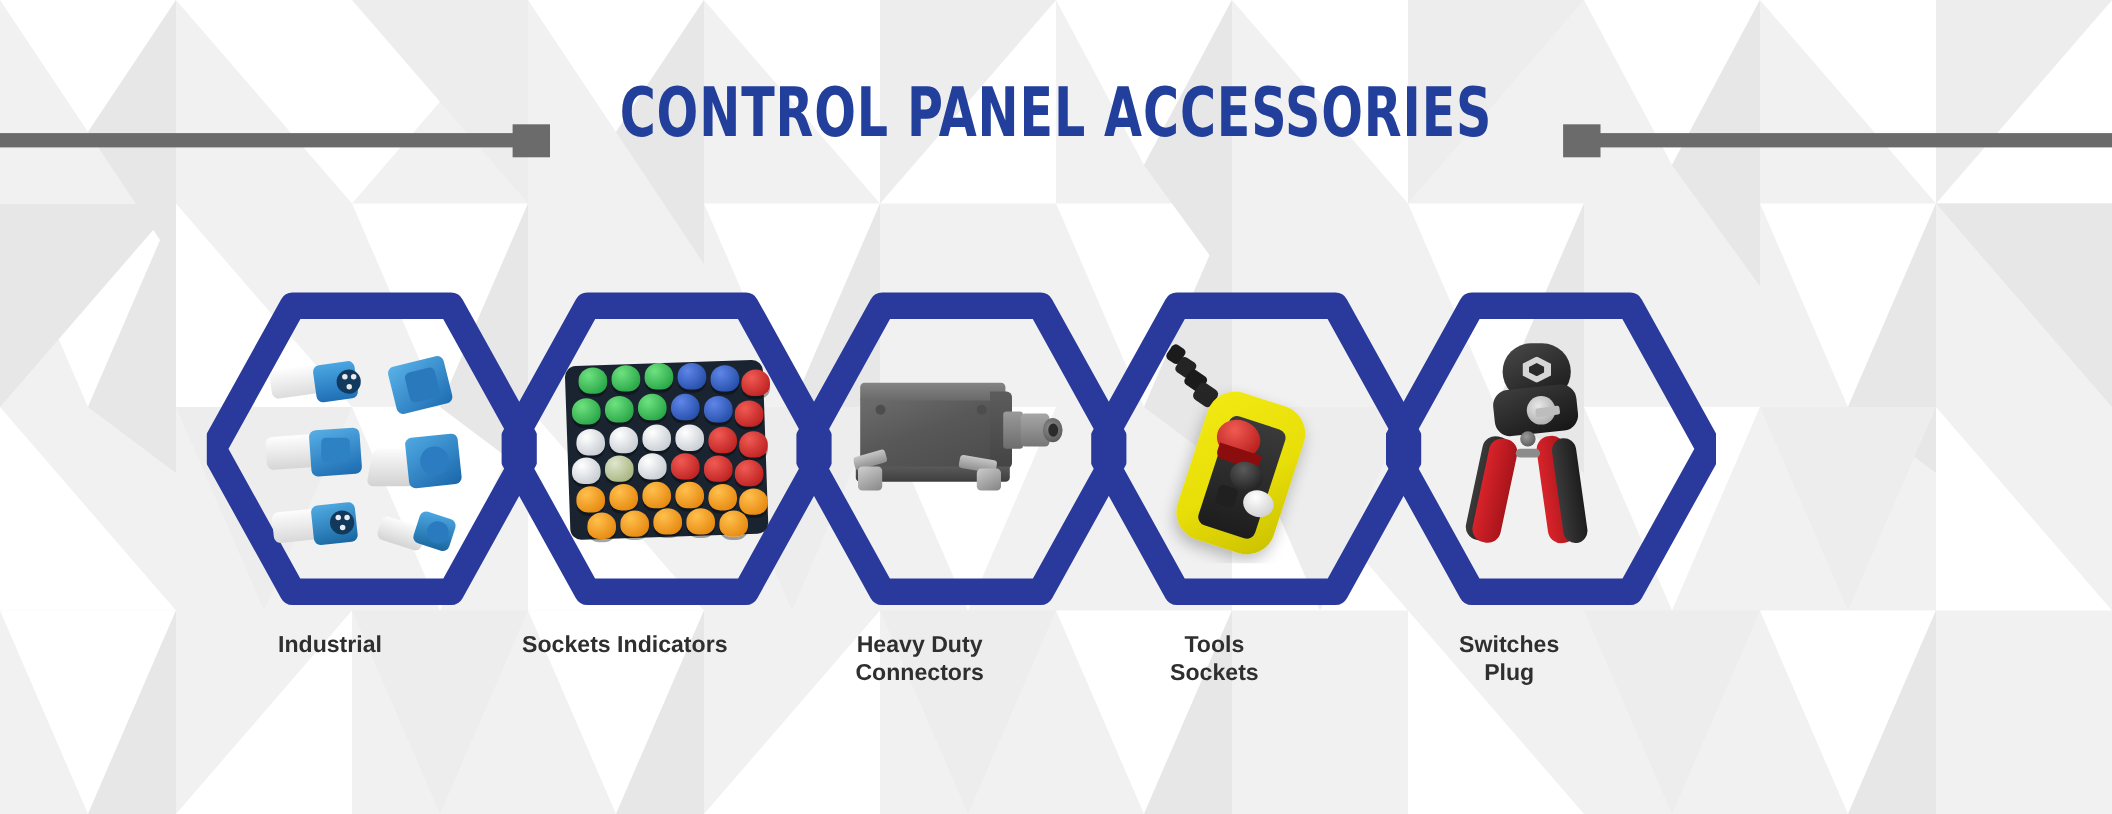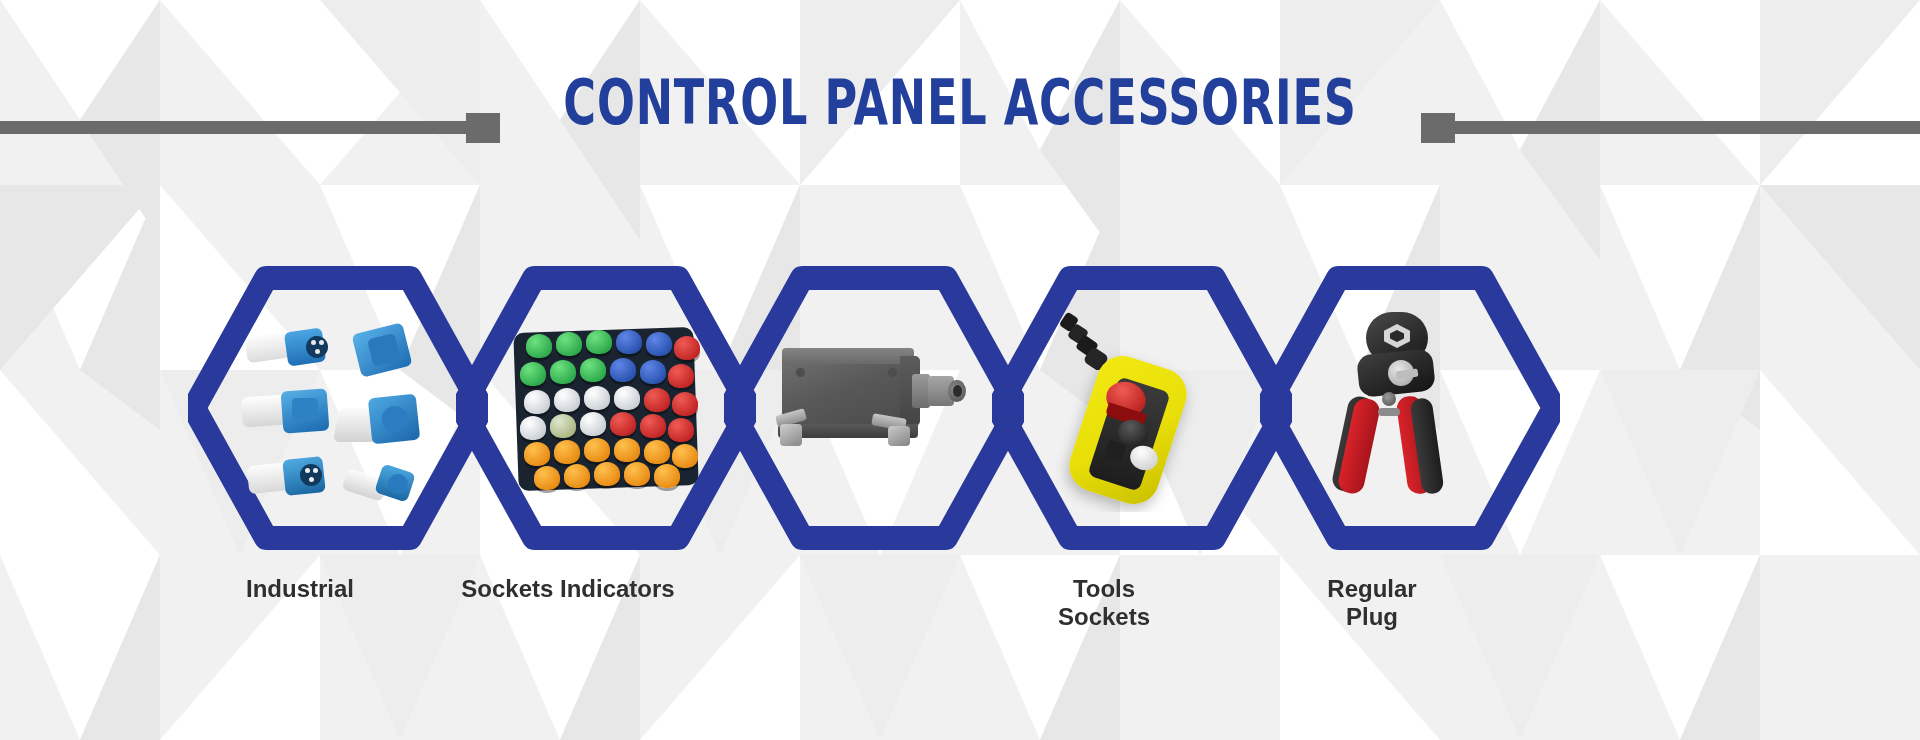--- a/index.html
+++ b/index.html
@@ -67,21 +67,21 @@
     width:196px;height:208px;
     overflow:hidden;
   }
   
   .caption{
     position:absolute;
     top:575px;
     width:340px;
     text-align:center;
     color:#2f2f2f;
-    font-size:24px;
+    font-size:21px;
     font-weight:bold;
     line-height:1.18;
   }
   .caption span{display:block;}
 
   
   .p{position:absolute;}
 
   
   .plug-body{border-radius:6px;}
@@ -363,22 +363,26 @@
     </div>
 
   </div>
 
   <div class="caption" style="left:130px;">
     <span>Industrial</span>
   </div>
   <div class="caption" style="left:398px;">
     <span>Sockets Indicators</span>
   </div>
+  <div class="caption" style="left:666px;">
+    <span>Heavy Duty</span>
+    <span>Connectors</span>
+  </div>
   <div class="caption" style="left:934px;">
     <span>Tools</span>
     <span>Sockets</span>
   </div>
   <div class="caption" style="left:1202px;">
-    <span>Regular</span>
+    <span>Switches</span>
     <span>Plug</span>
   </div>
 
 </div>
 
 </body></html>

